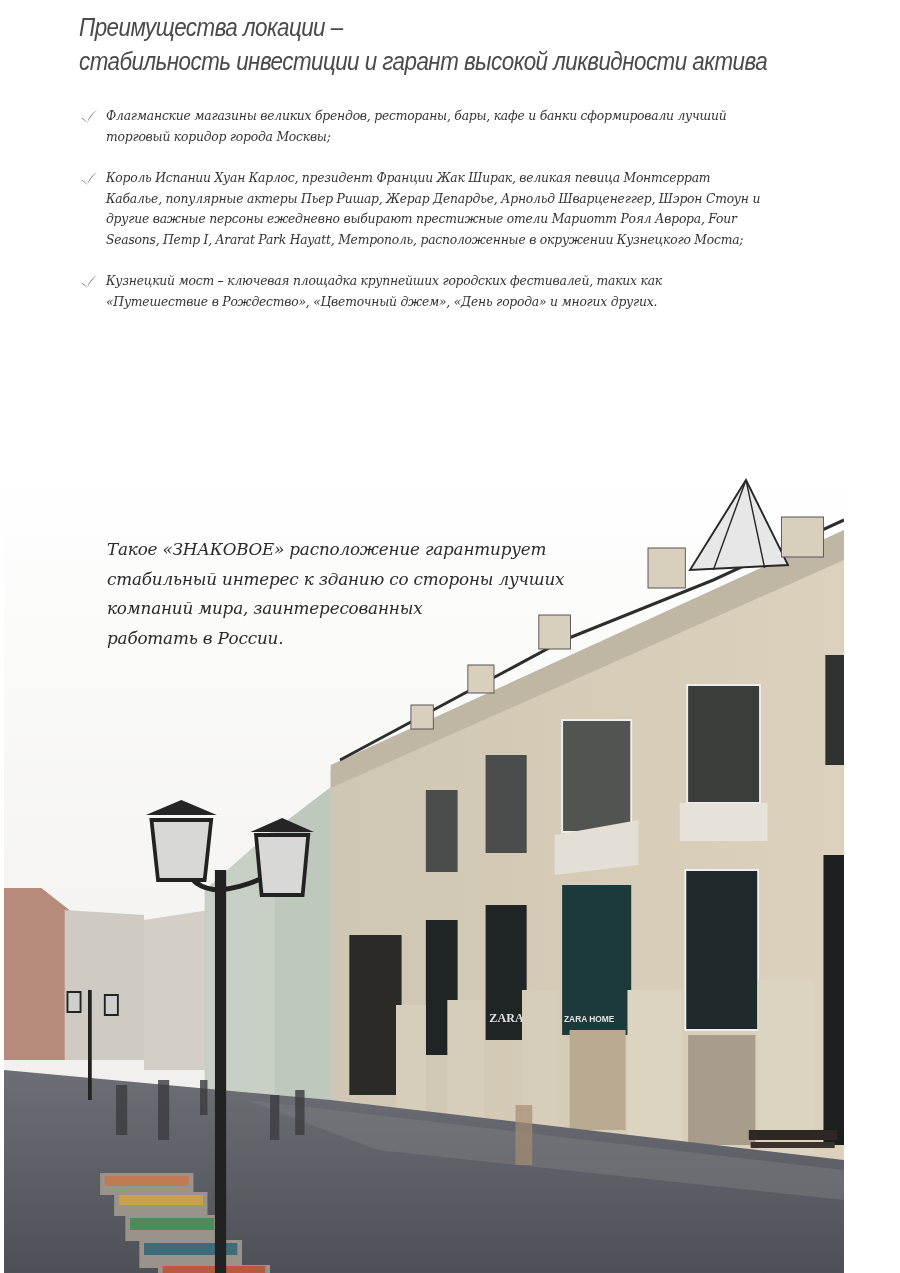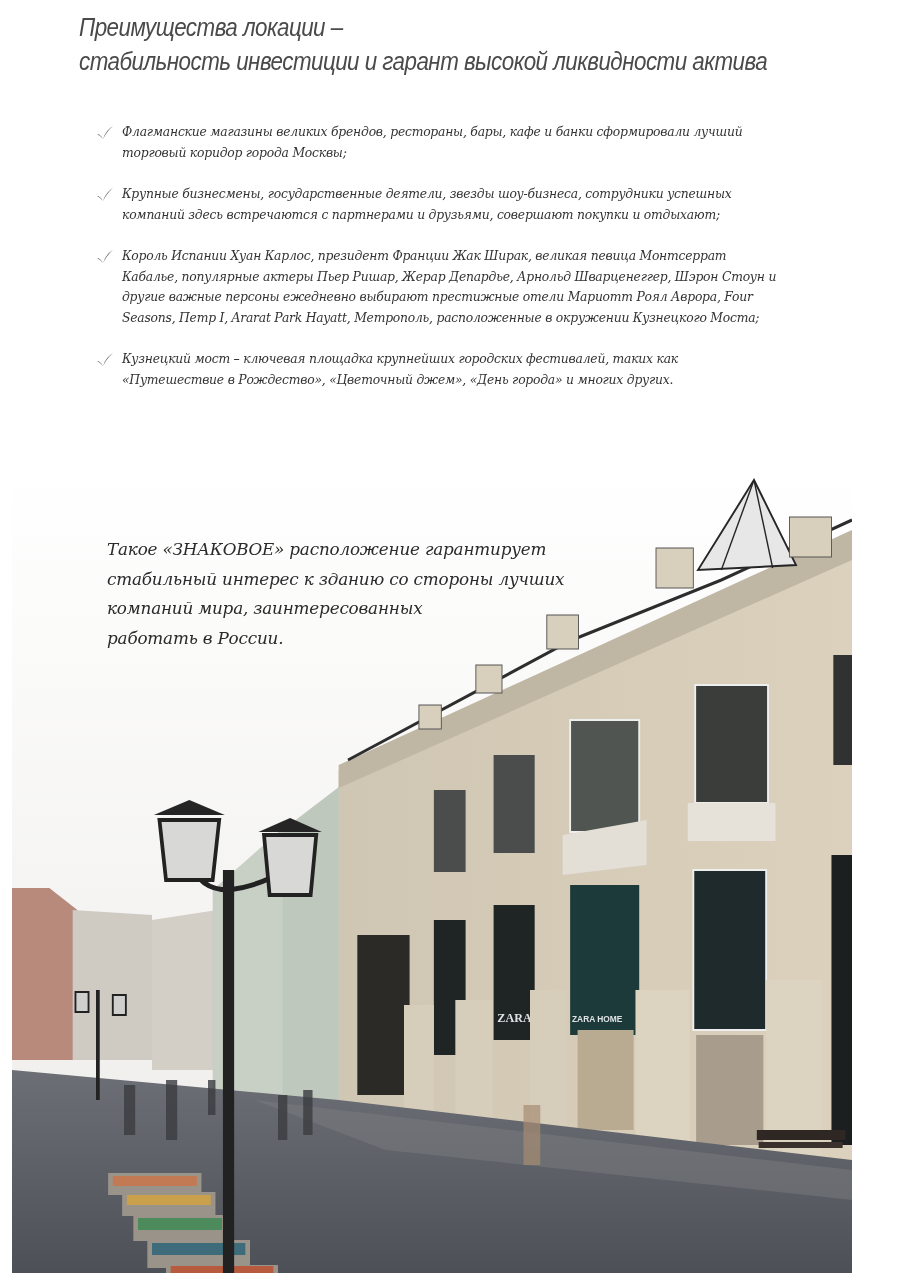--- a/index.html
+++ b/index.html
@@ -1,30 +1,30 @@
 <!DOCTYPE html>
 <html><head>
 <meta charset="utf-8">
 <style>
   html, body { margin:0; padding:0; }
   body { width:900px; height:1273px; position:relative; overflow:hidden; background:#ffffff; font-family:"DejaVu Serif", serif; }
   .page { position:absolute; inset:0; }
 
   
-  .photo { position:absolute; left:12px; top:470px; width:840px; height:803px; }
+  .photo { position:absolute; left:4px; top:470px; width:840px; height:803px; }
   .photo svg { width:100%; height:100%; display:block; }
 
   
   .title { position:absolute; left:79px; top:10px; width:800px; color:#4a4a4a;
            font-family:"Liberation Sans", sans-serif; font-style:italic; font-weight:400;
            font-size:26px; line-height:34px; letter-spacing:-0.6px; transform:scaleX(0.86); transform-origin:left top; }
   .title div { white-space:nowrap; }
 
   
-  .bullets { position:absolute; left:78px; top:106px; width:740px; list-style:none; margin:16px; padding:0; }
+  .bullets { position:absolute; left:78px; top:106px; width:740px; list-style:none; margin:0; padding:0; }
   .bullet { position:relative; padding-left:28px; margin-bottom:21px; }
   .bullet .check { position:absolute; left:2px; top:3px; width:18px; height:16px; }
   .bullet .txt { color:#333333; font-family:"DejaVu Serif", serif; font-style:italic; font-size:13.3px;
                  line-height:20.5px; letter-spacing:-0.25px; transform:scaleX(0.93); transform-origin:left top; width:790px; display:block; }
 
   
   .quote { position:absolute; left:107px; top:535px; color:#2a2a2a;
            font-family:"DejaVu Serif", serif; font-style:italic; font-size:17.5px; line-height:29.5px;
            letter-spacing:-0.2px; transform:scaleX(0.96); transform-origin:left top; }
   .quote div { white-space:nowrap; }
@@ -153,26 +153,20 @@
     <li class="bullet">
       <svg class="check" viewBox="0 0 18 16">
           <path d="M1 9 Q4 9 7 14 Q10 5 17 1 Q11 6 7 14 Q5 11 1 9 Z" fill="#555"></path>
         </svg>
       <span class="txt"><span>Флагманские магазины великих брендов,  рестораны, бары, кафе и банки сформировали лучший</span><br><span>торговый коридор города Москвы;</span></span>
     </li>
     <li class="bullet">
       <svg class="check" viewBox="0 0 18 16">
           <path d="M1 9 Q4 9 7 14 Q10 5 17 1 Q11 6 7 14 Q5 11 1 9 Z" fill="#555"></path>
         </svg>
-      <span class="txt"><span>Крупные бизнесмены, государственные деятели, звезды шоу-бизнеса, сотрудники успешных</span><br><span>компаний  здесь  встречаются с партнерами и друзьями, совершают покупки и отдыхают;</span></span>
-    </li>
-    <li class="bullet">
-      <svg class="check" viewBox="0 0 18 16">
-          <path d="M1 9 Q4 9 7 14 Q10 5 17 1 Q11 6 7 14 Q5 11 1 9 Z" fill="#555"></path>
-        </svg>
       <span class="txt"><span>Король Испании Хуан Карлос, президент Франции Жак Ширак,  великая певица Монтсеррат</span><br><span>Кабалье, популярные актеры Пьер Ришар, Жерар Депардье, Арнольд Шварценеггер, Шэрон Стоун  и</span><br><span>другие важные персоны ежедневно выбирают престижные отели Мариотт Роял Аврора, Four</span><br><span>Seasons, Петр I, Ararat Park Hayatt, Метрополь, расположенные в окружении Кузнецкого Моста;</span></span>
     </li>
     <li class="bullet">
       <svg class="check" viewBox="0 0 18 16">
           <path d="M1 9 Q4 9 7 14 Q10 5 17 1 Q11 6 7 14 Q5 11 1 9 Z" fill="#555"></path>
         </svg>
       <span class="txt"><span>Кузнецкий мост – ключевая площадка  крупнейших городских  фестивалей, таких как</span><br><span>«Путешествие в Рождество», «Цветочный джем», «День города» и многих других.</span></span>
     </li>
   </ul>
 

